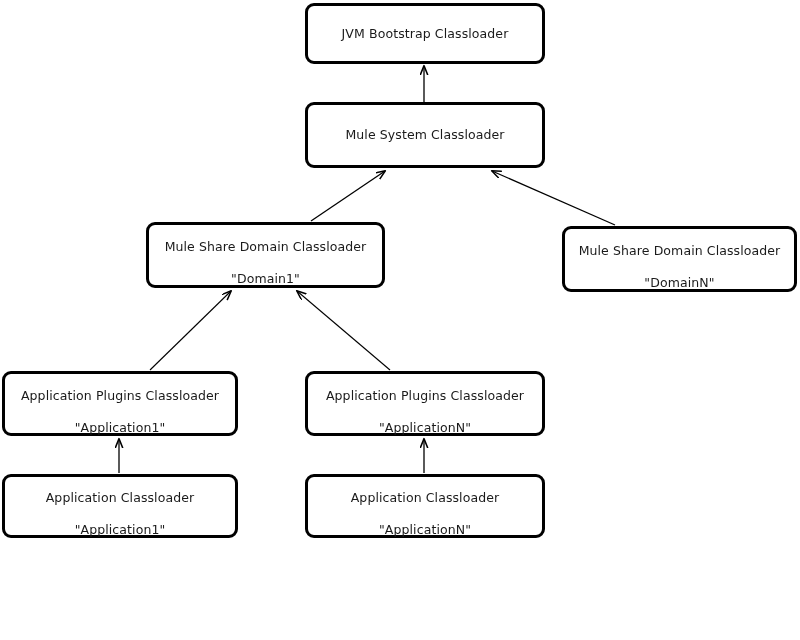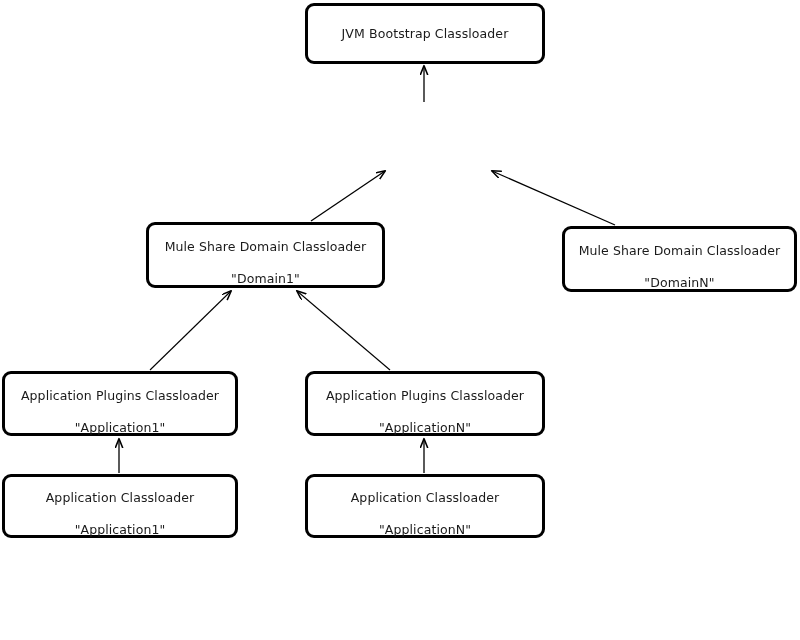--- a/index.html
+++ b/index.html
@@ -74,20 +74,23 @@
 
     <line x1="119" y1="473" x2="119" y2="439" stroke="#000000" stroke-width="1.3" marker-end="url(#arrowhead-open)"></line>
 
     <line x1="424" y1="473" x2="424" y2="439" stroke="#000000" stroke-width="1.3" marker-end="url(#arrowhead-open)"></line>
   </svg>
 
   <div class="node" style="left:305px; top:3px; width:240px; height:61px;">
     <div class="node-label">JVM Bootstrap Classloader</div>
   </div>
 
+  <div class="node" style="left:305px; top:102px; width:240px; height:66px;">
+    <div class="node-label">Mule System Classloader</div>
+  </div>
 
   <div class="node" style="left:146px; top:222px; width:239px; height:66px;">
     <div class="node-label">
       <span>Mule Share Domain Classloader</span><br>
       <span>"Domain1"</span>
     </div>
   </div>
 
   <div class="node" style="left:562px; top:226px; width:235px; height:66px;">
     <div class="node-label">

